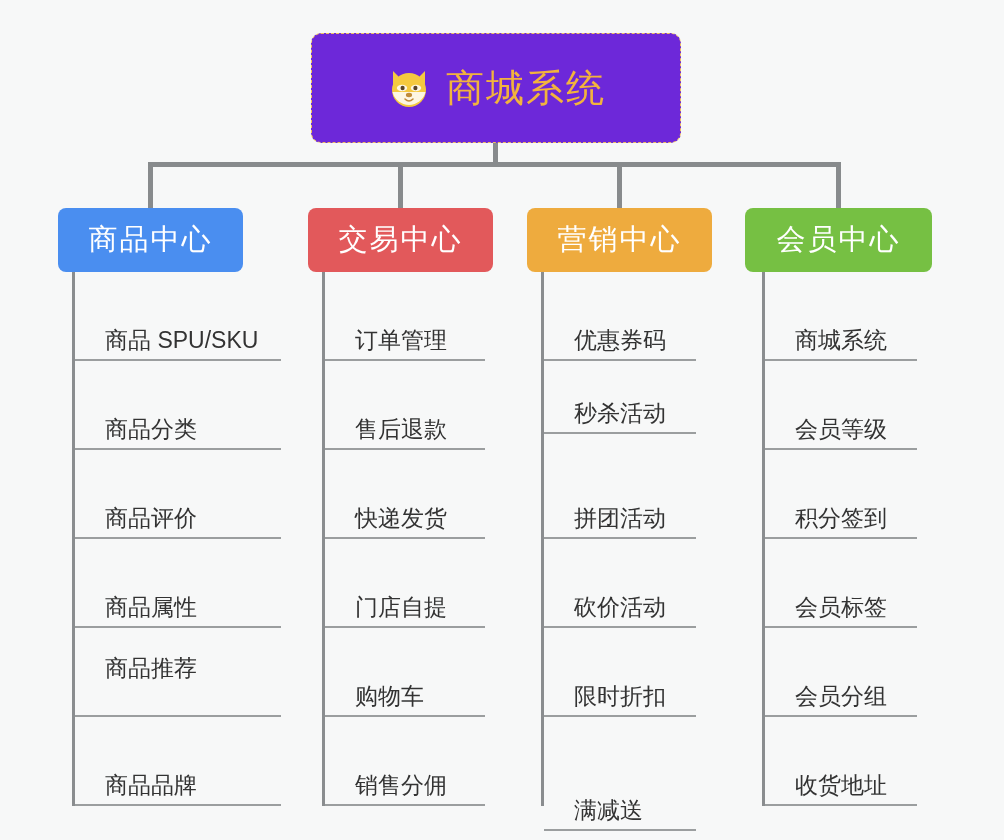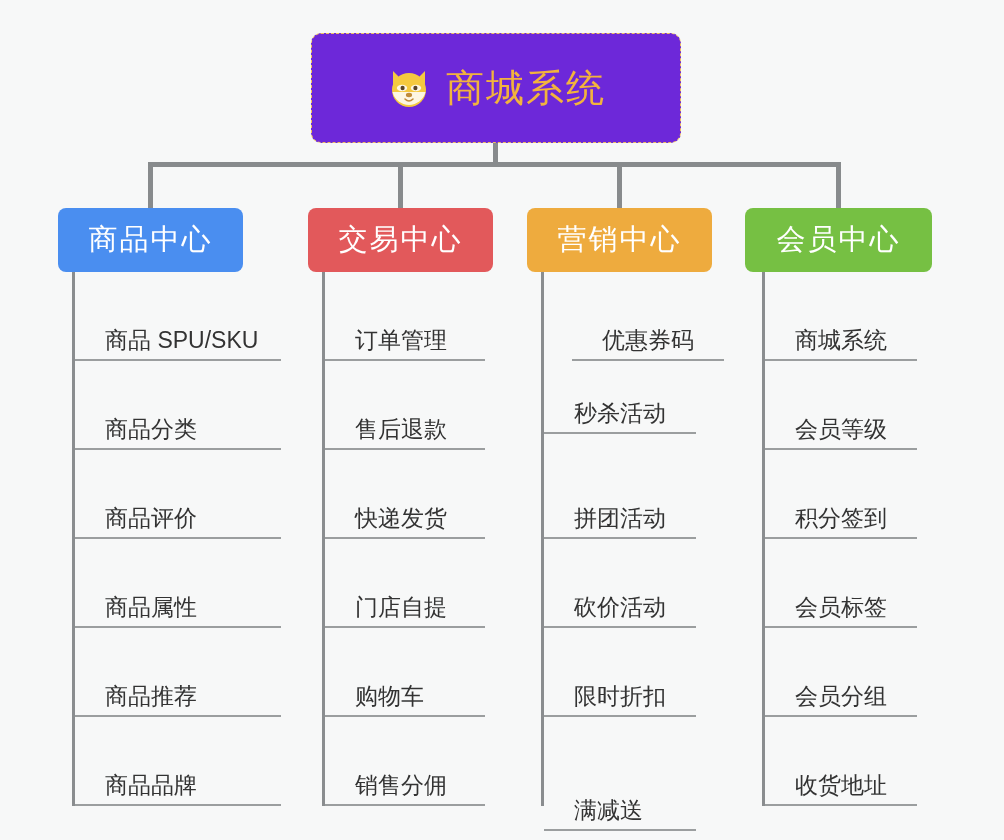--- a/index.html
+++ b/index.html
@@ -157,21 +157,21 @@
         </div>
         <div class="leaf-item" style="top: 89px; width: 206px;">
           <span class="leaf-label">商品分类</span>
         </div>
         <div class="leaf-item" style="top: 178px; width: 206px;">
           <span class="leaf-label">商品评价</span>
         </div>
         <div class="leaf-item" style="top: 267px; width: 206px;">
           <span class="leaf-label">商品属性</span>
         </div>
-        <div class="leaf-item" style="top: 356px; width: 206px;">
+        <div class="leaf-item" style="top: 356px; width: 206px; align-items: center;">
           <span class="leaf-label">商品推荐</span>
         </div>
         <div class="leaf-item" style="top: 445px; width: 206px;">
           <span class="leaf-label">商品品牌</span>
         </div>
       </div>
       <div class="cat-box" style="left: 308px; width: 185px; background: rgb(226, 89, 91);">
         <span>交易中心</span>
       </div>
       <div class="leaf-col" style="left: 322px;">
@@ -193,21 +193,21 @@
         </div>
         <div class="leaf-item" style="top: 445px; width: 160px;">
           <span class="leaf-label">销售分佣</span>
         </div>
       </div>
       <div class="cat-box" style="left: 527px; width: 185px; background: rgb(238, 171, 62);">
         <span>营销中心</span>
       </div>
       <div class="leaf-col" style="left: 541px;">
         <div class="leaf-spine" style="height: 534px;"></div>
-        <div class="leaf-item" style="top: 0px; width: 152px; margin-left: 28px;">
+        <div class="leaf-item" style="top: 0px; width: 152px;">
           <span class="leaf-label">优惠券码</span>
         </div>
         <div class="leaf-item" style="top: 73px; width: 152px;">
           <span class="leaf-label">秒杀活动</span>
         </div>
         <div class="leaf-item" style="top: 178px; width: 152px;">
           <span class="leaf-label">拼团活动</span>
         </div>
         <div class="leaf-item" style="top: 267px; width: 152px;">
           <span class="leaf-label">砍价活动</span>

